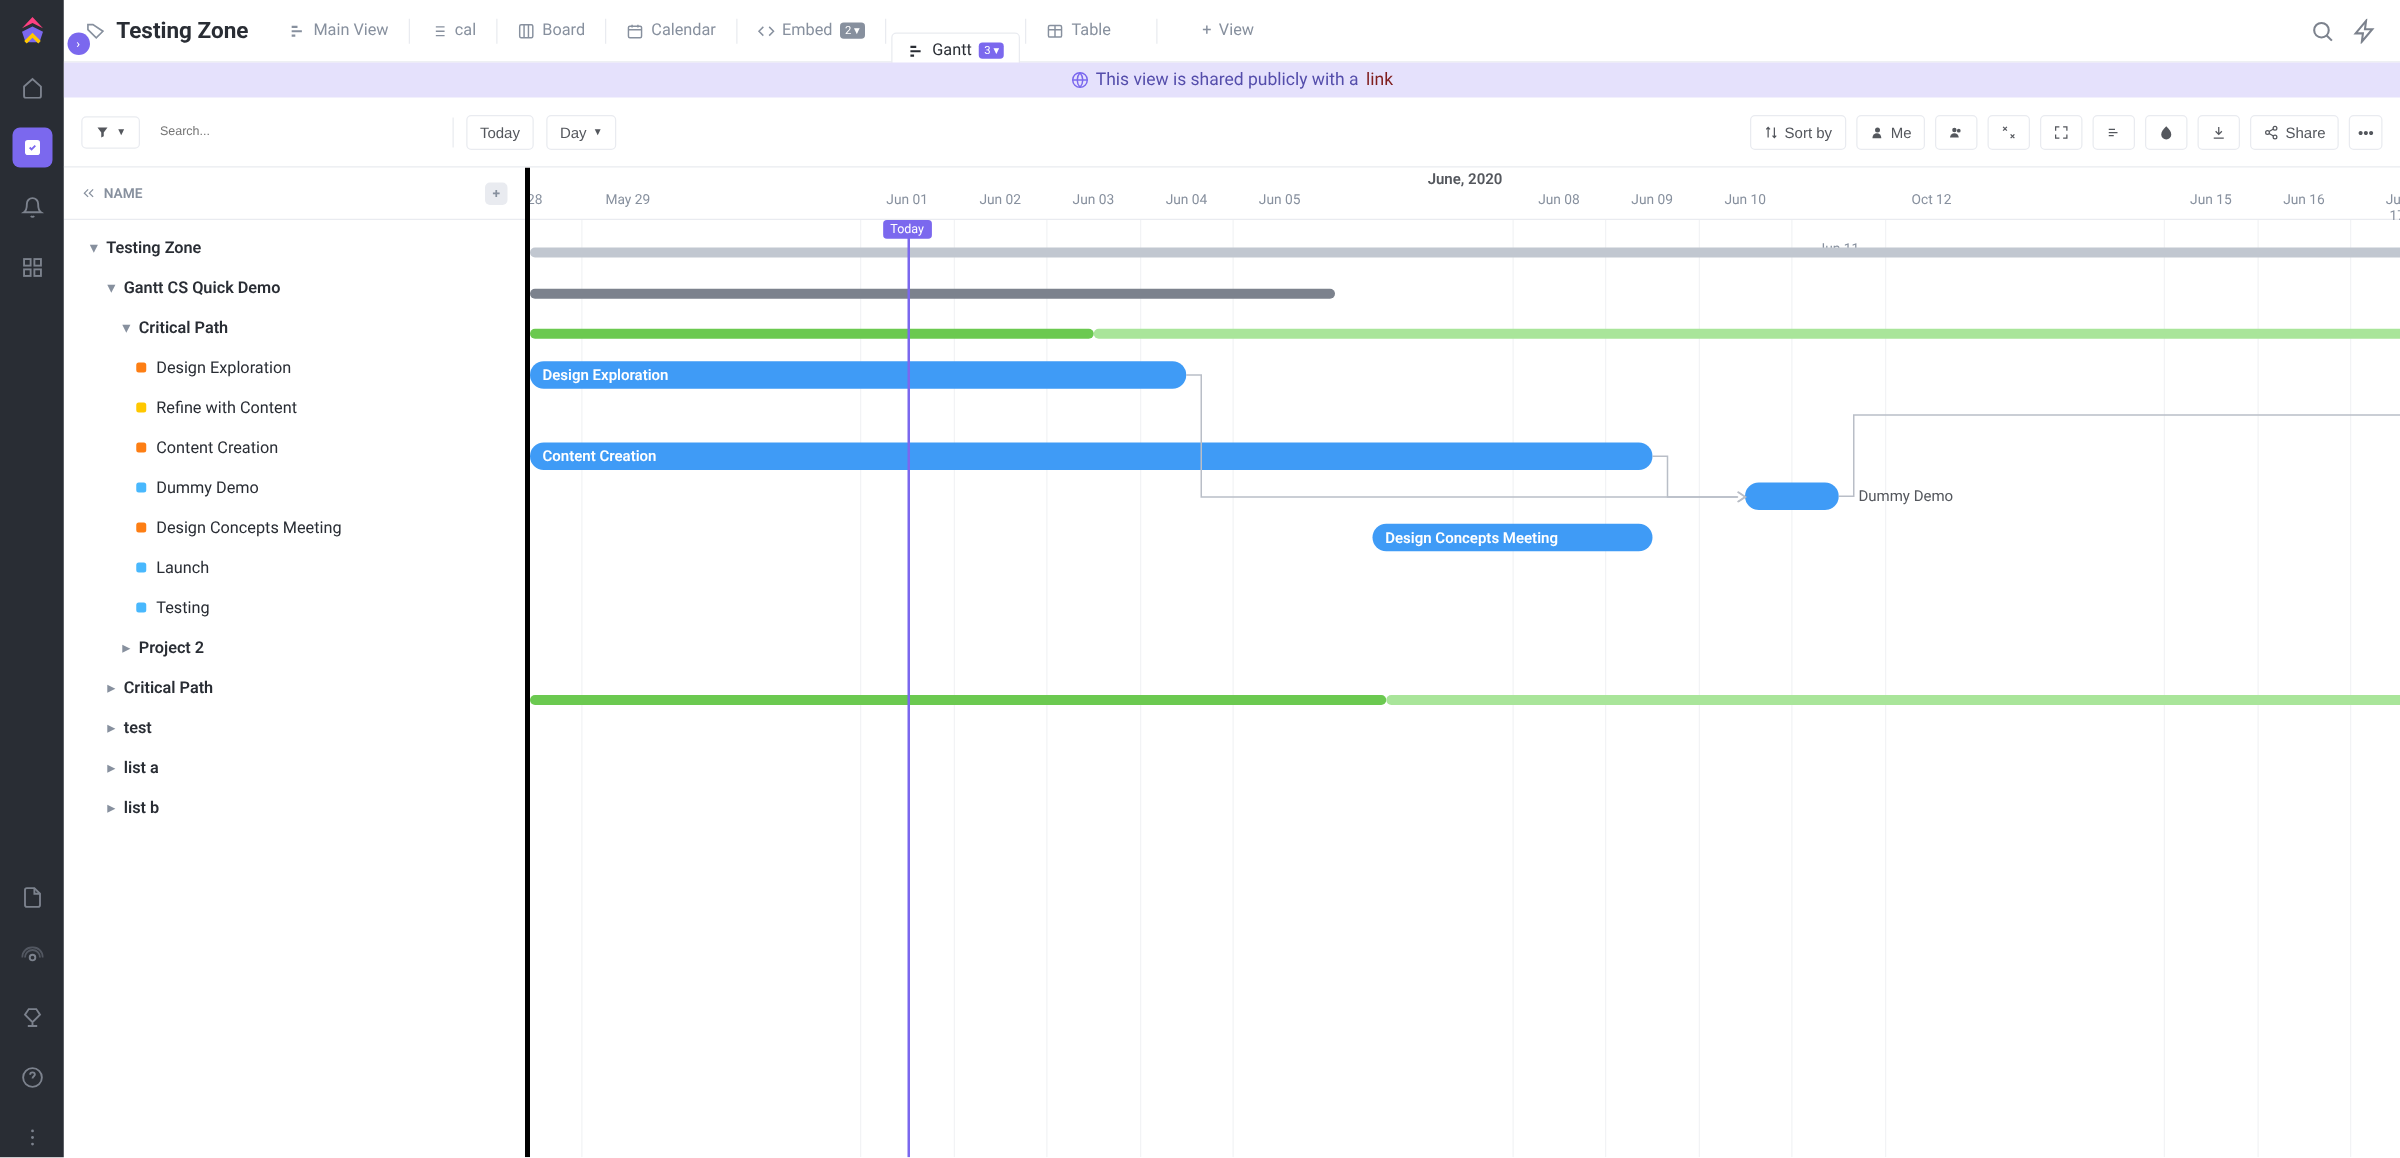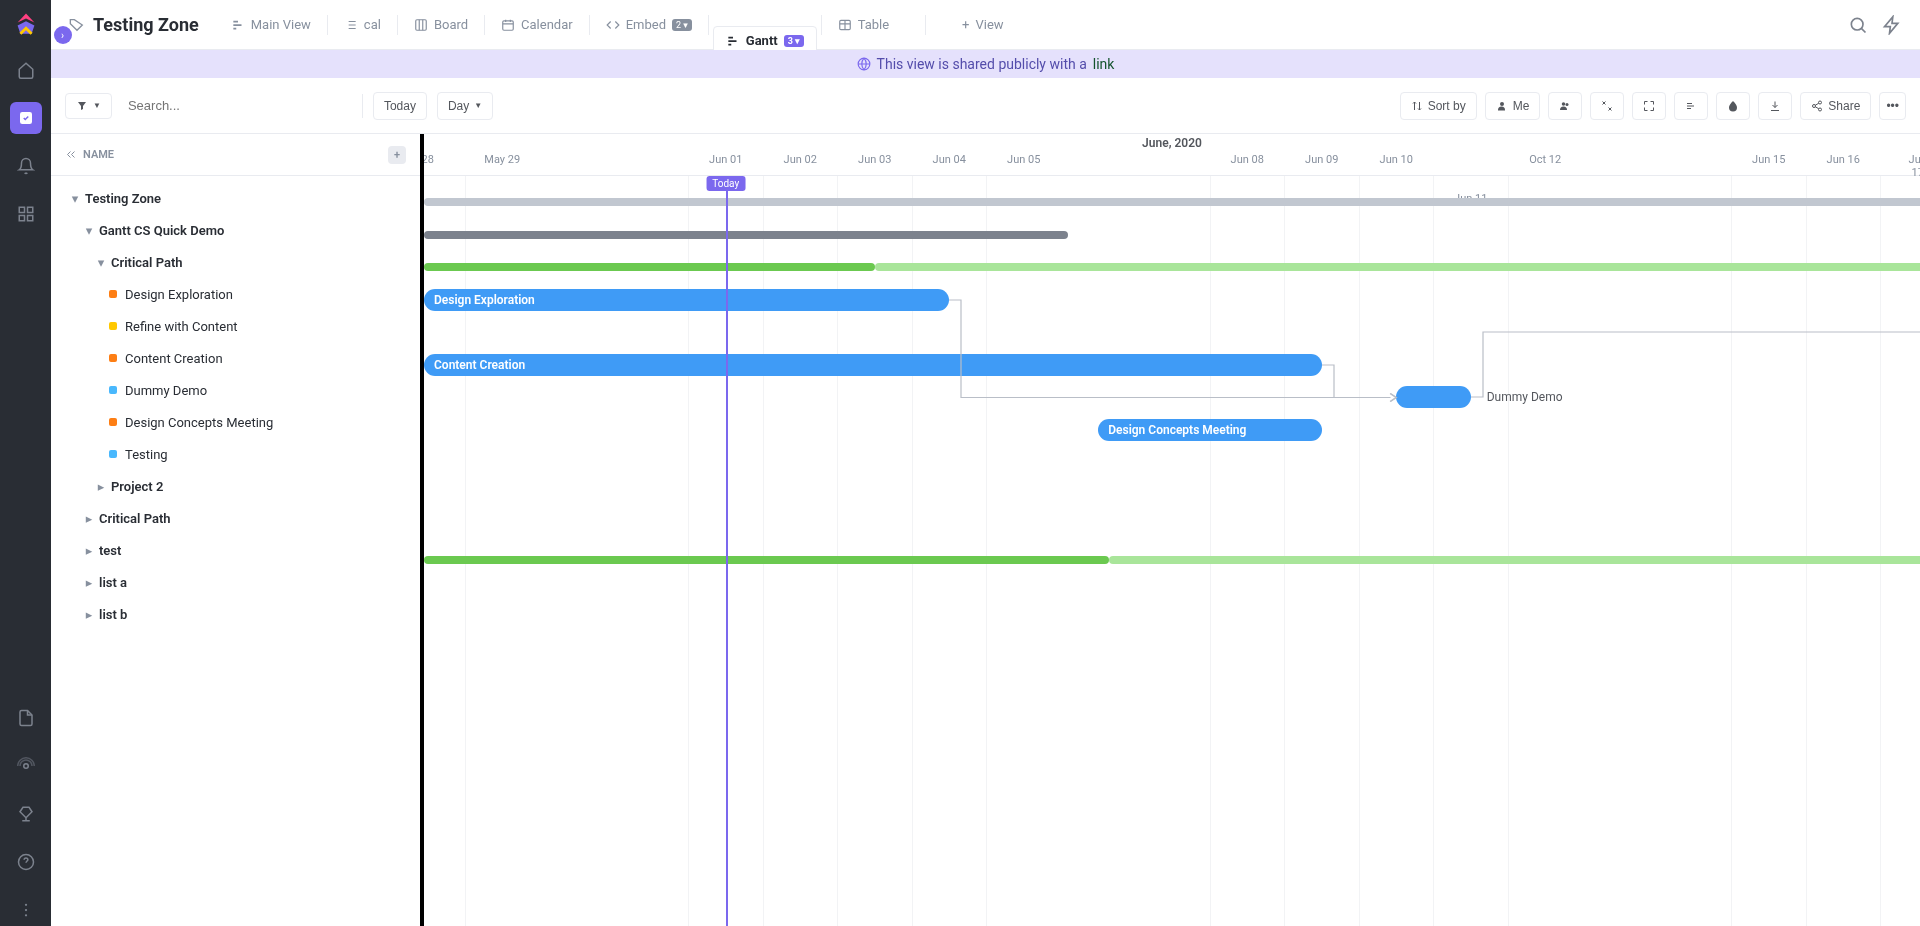--- a/index.html
+++ b/index.html
@@ -19,38 +19,38 @@
 
 .main { flex: 1; display: flex; flex-direction: column; overflow: hidden; }
 
 
 .header { height: 50px; display: flex; align-items: center; padding: 0 18px; gap: 20px; border-bottom: 1px solid #e9ebf0; }
 .header .title-wrap { display: flex; align-items: center; gap: 8px; }
 .header .title-wrap svg { width: 16px; height: 16px; color: #87909e; }
 .header .title { font-size: 18px; font-weight: 700; }
 .header .views { display: flex; align-items: center; gap: 0; }
 .header .view { display: flex; align-items: center; gap: 6px; padding: 6px 12px; color: #87909e; cursor: pointer; border-radius: 4px; }
-.header .view.active { background: #fff; border: 1px solid #e9ebf0; color: #292d34; font-weight: 700; margin-top: 32px; }
+.header .view.active { background: #fff; border: 1px solid #e9ebf0; color: #292d34; font-weight: 400; margin-top: 32px; }
 .header .view svg { width: 14px; height: 14px; }
 .header .view .badge { background: #87909e; color: #fff; font-size: 9px; padding: 1px 4px; border-radius: 3px; }
 .header .view.active .badge { background: #7b68ee; }
 .header .vsep { width: 1px; height: 20px; background: #e9ebf0; margin: 0 4px; }
 .header .add-view { display: flex; align-items: center; gap: 6px; color: #87909e; cursor: pointer; padding: 6px 12px; }
 .header .right-icons { margin-left: auto; display: flex; gap: 14px; color: #7c828d; }
 .header .right-icons svg { width: 20px; height: 20px; cursor: pointer; }
 
 
 .banner { height: 28px; background: #e5e1fc; display: flex; align-items: center; justify-content: center; gap: 6px; font-size: 14px; color: #544dab; }
-.banner a { color: #14532d; text-decoration: none; }
+.banner a { color: #7f1d1d; text-decoration: none; }
 
 
 .toolbar { height: 56px; display: flex; align-items: center; padding: 0 14px; gap: 10px; border-bottom: 1px solid #e9ebf0; }
 .tbtn { border: 1px solid #e9ebf0; border-radius: 4px; background: #fff; padding: 6px 10px; display: flex; align-items: center; gap: 5px; font-size: 12px; color: #54575d; cursor: pointer; }
 .tbtn svg { width: 12px; height: 12px; }
-.search-input { border: none; outline: none; font-size: 13px; width: 230px; padding: 6px; color: #87909e; }
+.search-input { border: none; outline: none; font-size: 10px; width: 230px; padding: 6px; color: #87909e; }
 .toolbar .tsep { width: 1px; height: 24px; background: #e9ebf0; }
 .toolbar .right { margin-left: auto; display: flex; gap: 8px; }
 
 
 .content { flex: 1; display: flex; overflow: hidden; }
 
 
 .sidebar { width: 373px; border-right: 4px solid #000000; display: flex; flex-direction: column; overflow: hidden; }
 .sidebar-head { height: 42px; display: flex; align-items: center; padding: 0 14px; border-bottom: 1px solid #e9ebf0; color: #87909e; font-size: 11px; font-weight: 600; justify-content: space-between; }
 .sidebar-head .plus { width: 18px; height: 18px; background: #e9ebf0; border-radius: 4px; display: flex; align-items: center; justify-content: center; cursor: pointer; }
@@ -349,20 +349,24 @@
               <span class="dash" style="background:#fd7e14"></span>
               <span class="lbl">Content Creation</span>
             </div>
             <div class="tree-row depth3">
               <span class="dash" style="background:#49b8fd"></span>
               <span class="lbl">Dummy Demo</span>
             </div>
             <div class="tree-row depth3">
               <span class="dash" style="background:#fd7e14"></span>
               <span class="lbl">Design Concepts Meeting</span>
+            </div>
+            <div class="tree-row depth3">
+              <span class="dash" style="background:#49b8fd"></span>
+              <span class="lbl">Launch</span>
             </div>
             <div class="tree-row depth3">
               <span class="dash" style="background:#49b8fd"></span>
               <span class="lbl">Testing</span>
             </div>
             <div class="tree-row depth2 bold">
               <span class="caret">▸</span>
               <span class="lbl">Project 2</span>
             </div>
             <div class="tree-row depth1 bold">

